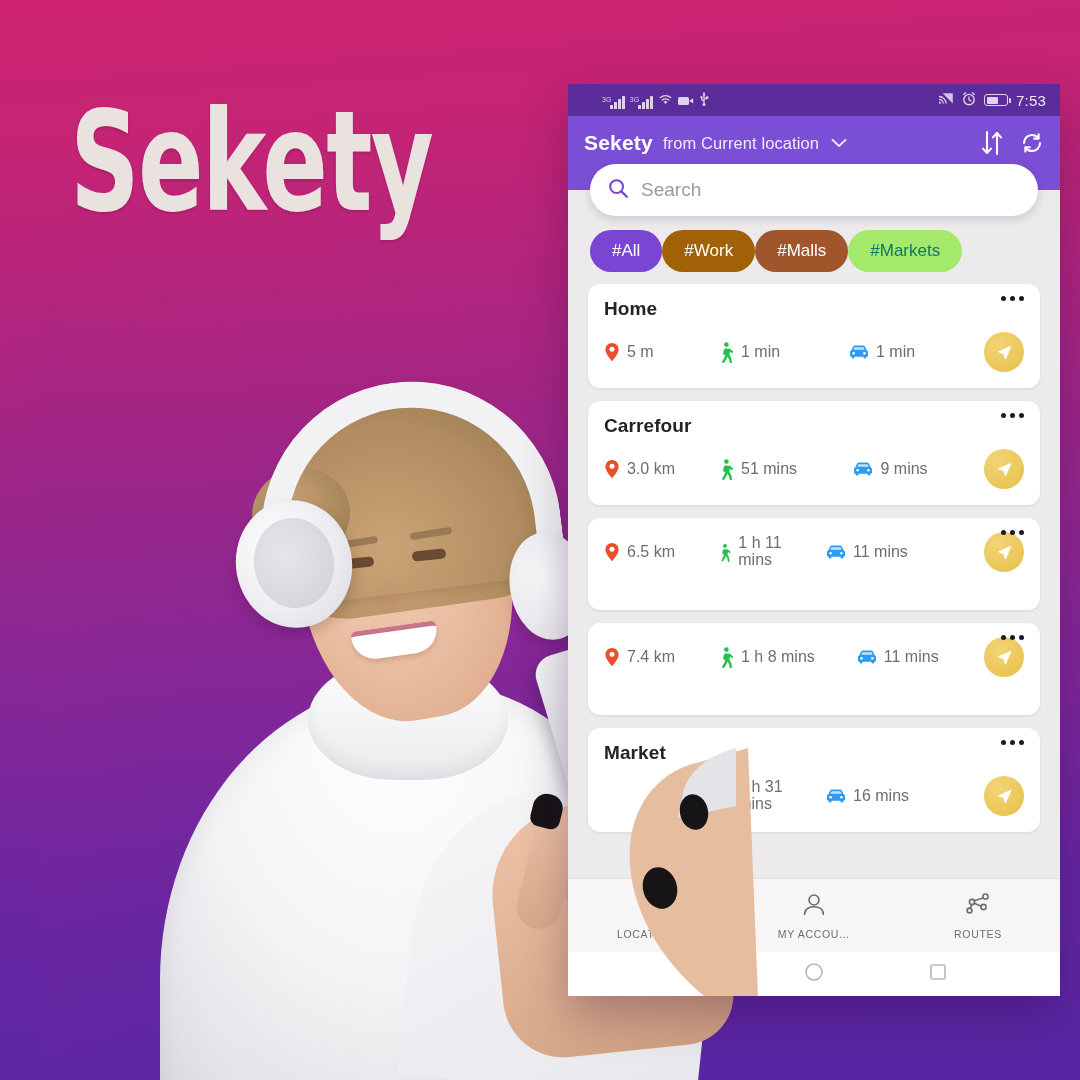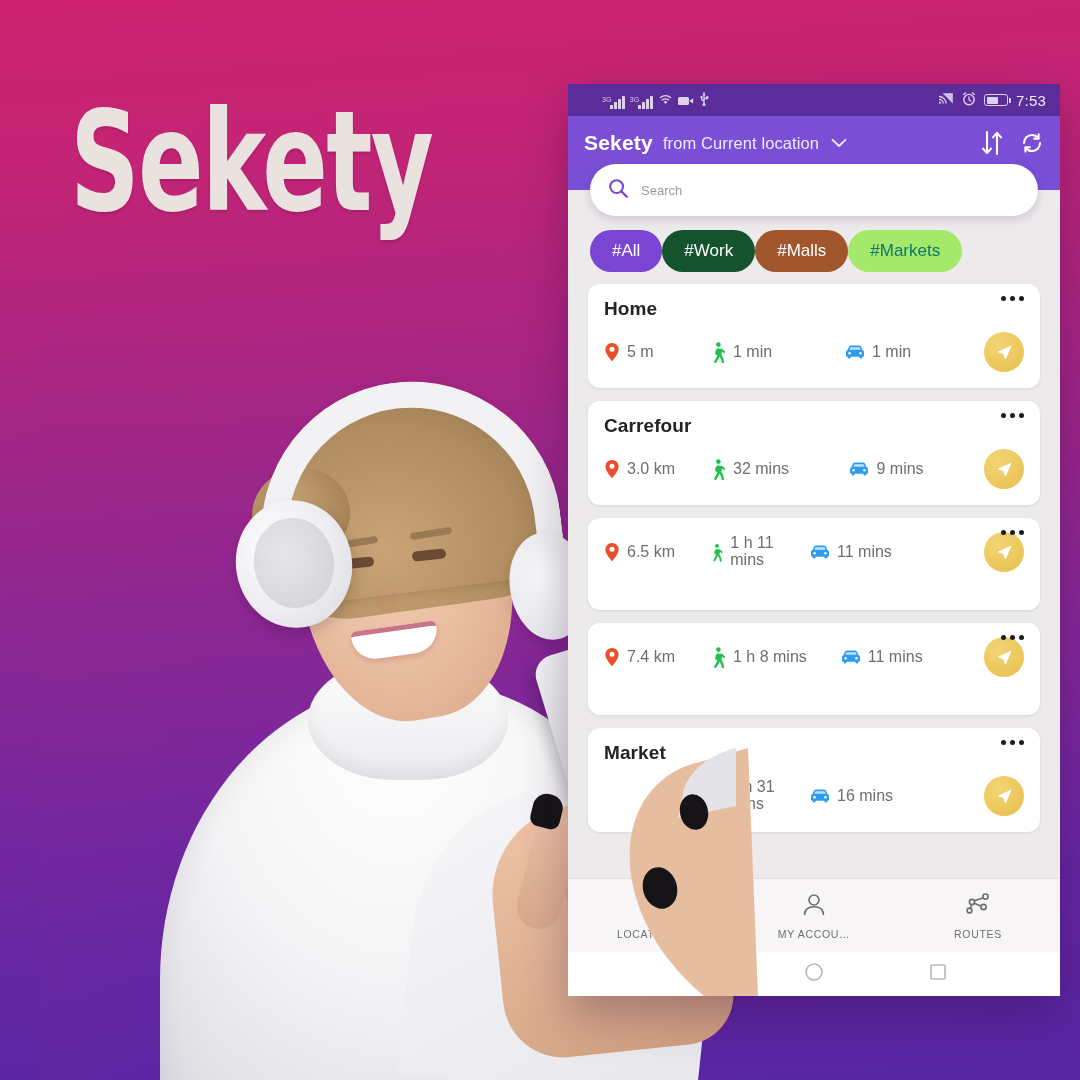--- a/index.html
+++ b/index.html
@@ -232,21 +232,21 @@
     height: 52px;
     background: #ffffff;
     border-radius: 26px;
     display: flex; align-items: center;
     padding: 0 18px;
     gap: 12px;
     box-shadow: 0 3px 10px rgba(60,20,110,0.18);
   }
   .search-input {
     border: 0; outline: 0; background: transparent;
-    font-size: 13px; color: #8d8d93;
+    font-size: 19px; color: #8d8d93;
     font-family: "Liberation Sans", sans-serif;
     width: 100%;
   }
   .search-input::placeholder { color: #9a9aa0; }
 
   
   .chips {
     flex: none;
     display: flex; 
     padding: 40px 0 12px 22px;
@@ -284,21 +284,21 @@
   .card-title {
     font-size: 19px; font-weight: bold; color: #232327;
     letter-spacing: .1px;
     margin-bottom: 12px;
   }
   .dots {
     position: absolute; right: 16px; top: 12px;
     display: flex; gap: 4px; align-items: center;
   }
   .dots i { width: 5px; height: 5px; border-radius: 50%; background: #1b1b1f; display: block; }
-  .metrics { display: flex; align-items: center; gap: 12px; }
+  .metrics { display: flex; align-items: center; gap: 20px; }
   .metric { display: flex; align-items: center; gap: 7px; }
   .metric .txt { font-size: 16px; color: #6d6d73; line-height: 1.06; }
   .m-dist { width: 94px; }
   .m-walk { flex: 1 1 auto; }
   .m-car  { flex: 1 1 auto; }
   .go-btn {
     margin-left: auto;
     width: 40px; height: 40px; border-radius: 50%;
     background: radial-gradient(circle at 36% 30%, #f3d475 0%, #ecc85c 60%, #e3bd4f 100%);
     display: flex; align-items: center; justify-content: center;
@@ -479,21 +479,21 @@
             </svg>
         </span>
         <input class="search-input" type="text" placeholder="Search" style="">
       </div>
     </div>
 
     <div class="chips">
       <div class="chip" style="background:#7b45d4">
         <span>#All</span>
       </div>
-      <div class="chip" style="background:#14532d">
+      <div class="chip" style="background:#a16207">
         <span>#Work</span>
       </div>
       <div class="chip" style="background:#a0562a">
         <span>#Malls</span>
       </div>
       <div class="chip" style="background:#a4e96a;color:#0f766e">
         <span>#Markets</span>
       </div>
     </div>
 
@@ -551,21 +551,21 @@
                 <path d="M8 .9C4.3.9 1.4 3.8 1.4 7.4c0 4.9 6.6 11.7 6.6 11.7s6.6-6.8 6.6-11.7C14.6 3.8 11.7.9 8 .9z" fill="#e8502b"></path>
                 <circle cx="8" cy="7.3" r="2.5" fill="#fff"></circle>
               </svg>
             <span class="txt">3.0 km</span>
           </div>
           <div class="metric m-walk">
             <svg width="16" height="21" viewBox="0 0 16 21">
                 <circle cx="8.4" cy="2.6" r="2.3" fill="#1fc24a"></circle>
                 <path d="M8.4 5.6L5.6 8.2l-.5 4.1 2.2.6-1.2 3.4-2.3 3.8 2 1.2 2.7-4.2 1-2.6 1.7 2.9.7 4.1h2.2l-.7-5.1-2-3.6.6-3.2 2 1.7 1.3-1.5-3.2-3-3.7-.1z" fill="#1fc24a"></path>
               </svg>
-            <span class="txt">32 mins</span>
+            <span class="txt">51 mins</span>
           </div>
           <div class="metric m-car">
             <svg width="20" height="15" viewBox="0 0 20 15">
                 <path d="M2.4 6.2l1.6-3.4A2.2 2.2 0 0 1 6 1.5h8a2.2 2.2 0 0 1 2 1.3l1.6 3.4c.9.3 1.4 1.1 1.4 2v3.4c0 .6-.5 1.1-1.1 1.1h-.6v.9c0 .5-.4.9-.9.9h-1c-.5 0-.9-.4-.9-.9v-.9H5.5v.9c0 .5-.4.9-.9.9h-1c-.5 0-.9-.4-.9-.9v-.9h-.6C1.5 12.7 1 12.2 1 11.6V8.2c0-.9.5-1.7 1.4-2z" fill="#2e9bf0"></path>
                 <path d="M4.3 5.8l1.2-2.6h9l1.2 2.6H4.3z" fill="#bfe3fb"></path>
                 <circle cx="4.6" cy="9.2" r="1.3" fill="#fff"></circle>
                 <circle cx="15.4" cy="9.2" r="1.3" fill="#fff"></circle>
               </svg>
             <span class="txt">9 mins</span>
           </div>

